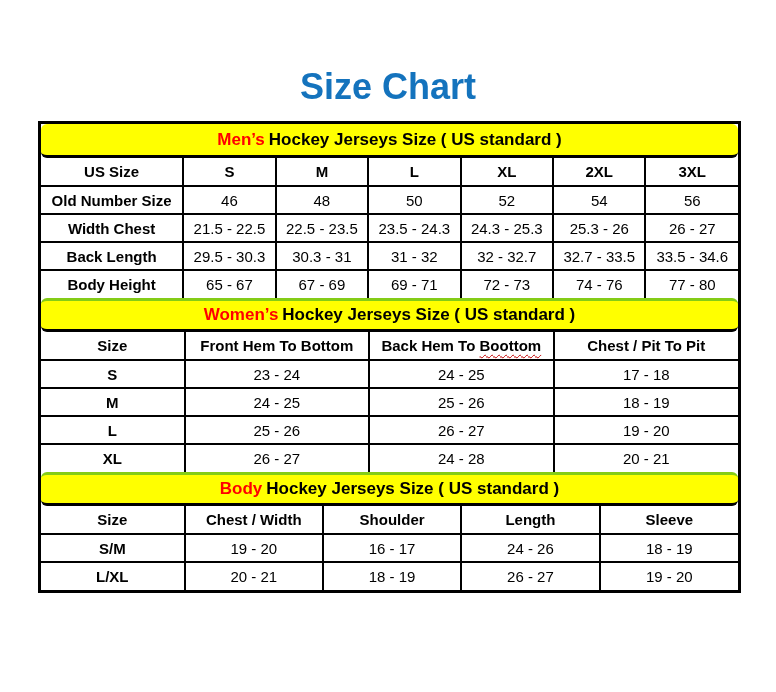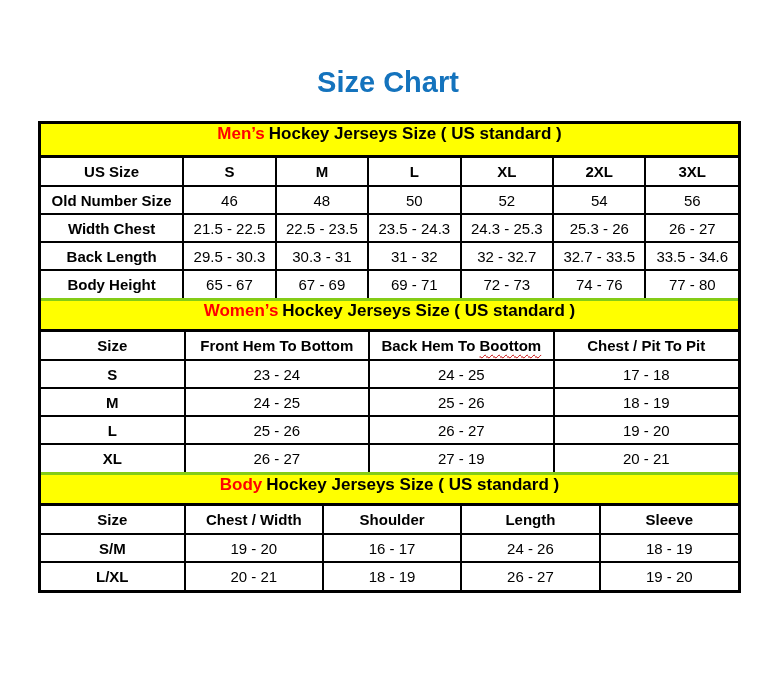--- a/index.html
+++ b/index.html
@@ -8,43 +8,45 @@
     background: #ffffff;
     font-family: "Liberation Sans", sans-serif;
     overflow: hidden;
   }
   .canvas { position: relative; width: 776px; height: 692px; background: #fff; }
 
   .page-title {
     position: absolute;
     top: 66px; left: 0; width: 776px;
     text-align: center;
-    font-size: 29px;
+    font-size: 36px;
     font-weight: bold;
     color: #1473BD;
     letter-spacing: 0px;
   }
 
   .chart {
     position: absolute;
     left: 38px; top: 121px;
     width: 703px;
     border: 3px solid #000;
     background: #fff;
   }
 
   .banner {
     background: #FFFF00;
     border-bottom: 3px solid #000;
     height: 34px;
     display: flex;
+    align-items: center;
     justify-content: center;
     font-size: 17px;
     font-weight: bold;
     color: #000;
+    border-radius: 6px;
   }
   .section + .section .banner { border-top: 3px solid #84cc16; }
   .banner .hl { color: #FF0000; }
   .banner .rest { margin-left: 4px; }
 
   table.t {
     width: 100%;
     border-collapse: collapse;
     table-layout: fixed;
   }
@@ -186,21 +188,21 @@
         </tr>
         <tr>
           <th>L</th>
           <td>25 - 26</td>
           <td>26 - 27</td>
           <td>19 - 20</td>
         </tr>
         <tr>
           <th>XL</th>
           <td>26 - 27</td>
-          <td>27 - 19</td>
+          <td>24 - 28</td>
           <td>20 - 21</td>
         </tr>
       </tbody>
         </table>
     </div>
 
     <div class="section">
       <div class="banner">
         <span class="hl">Body</span>
         <span class="rest">Hockey Jerseys Size ( US standard )</span>

